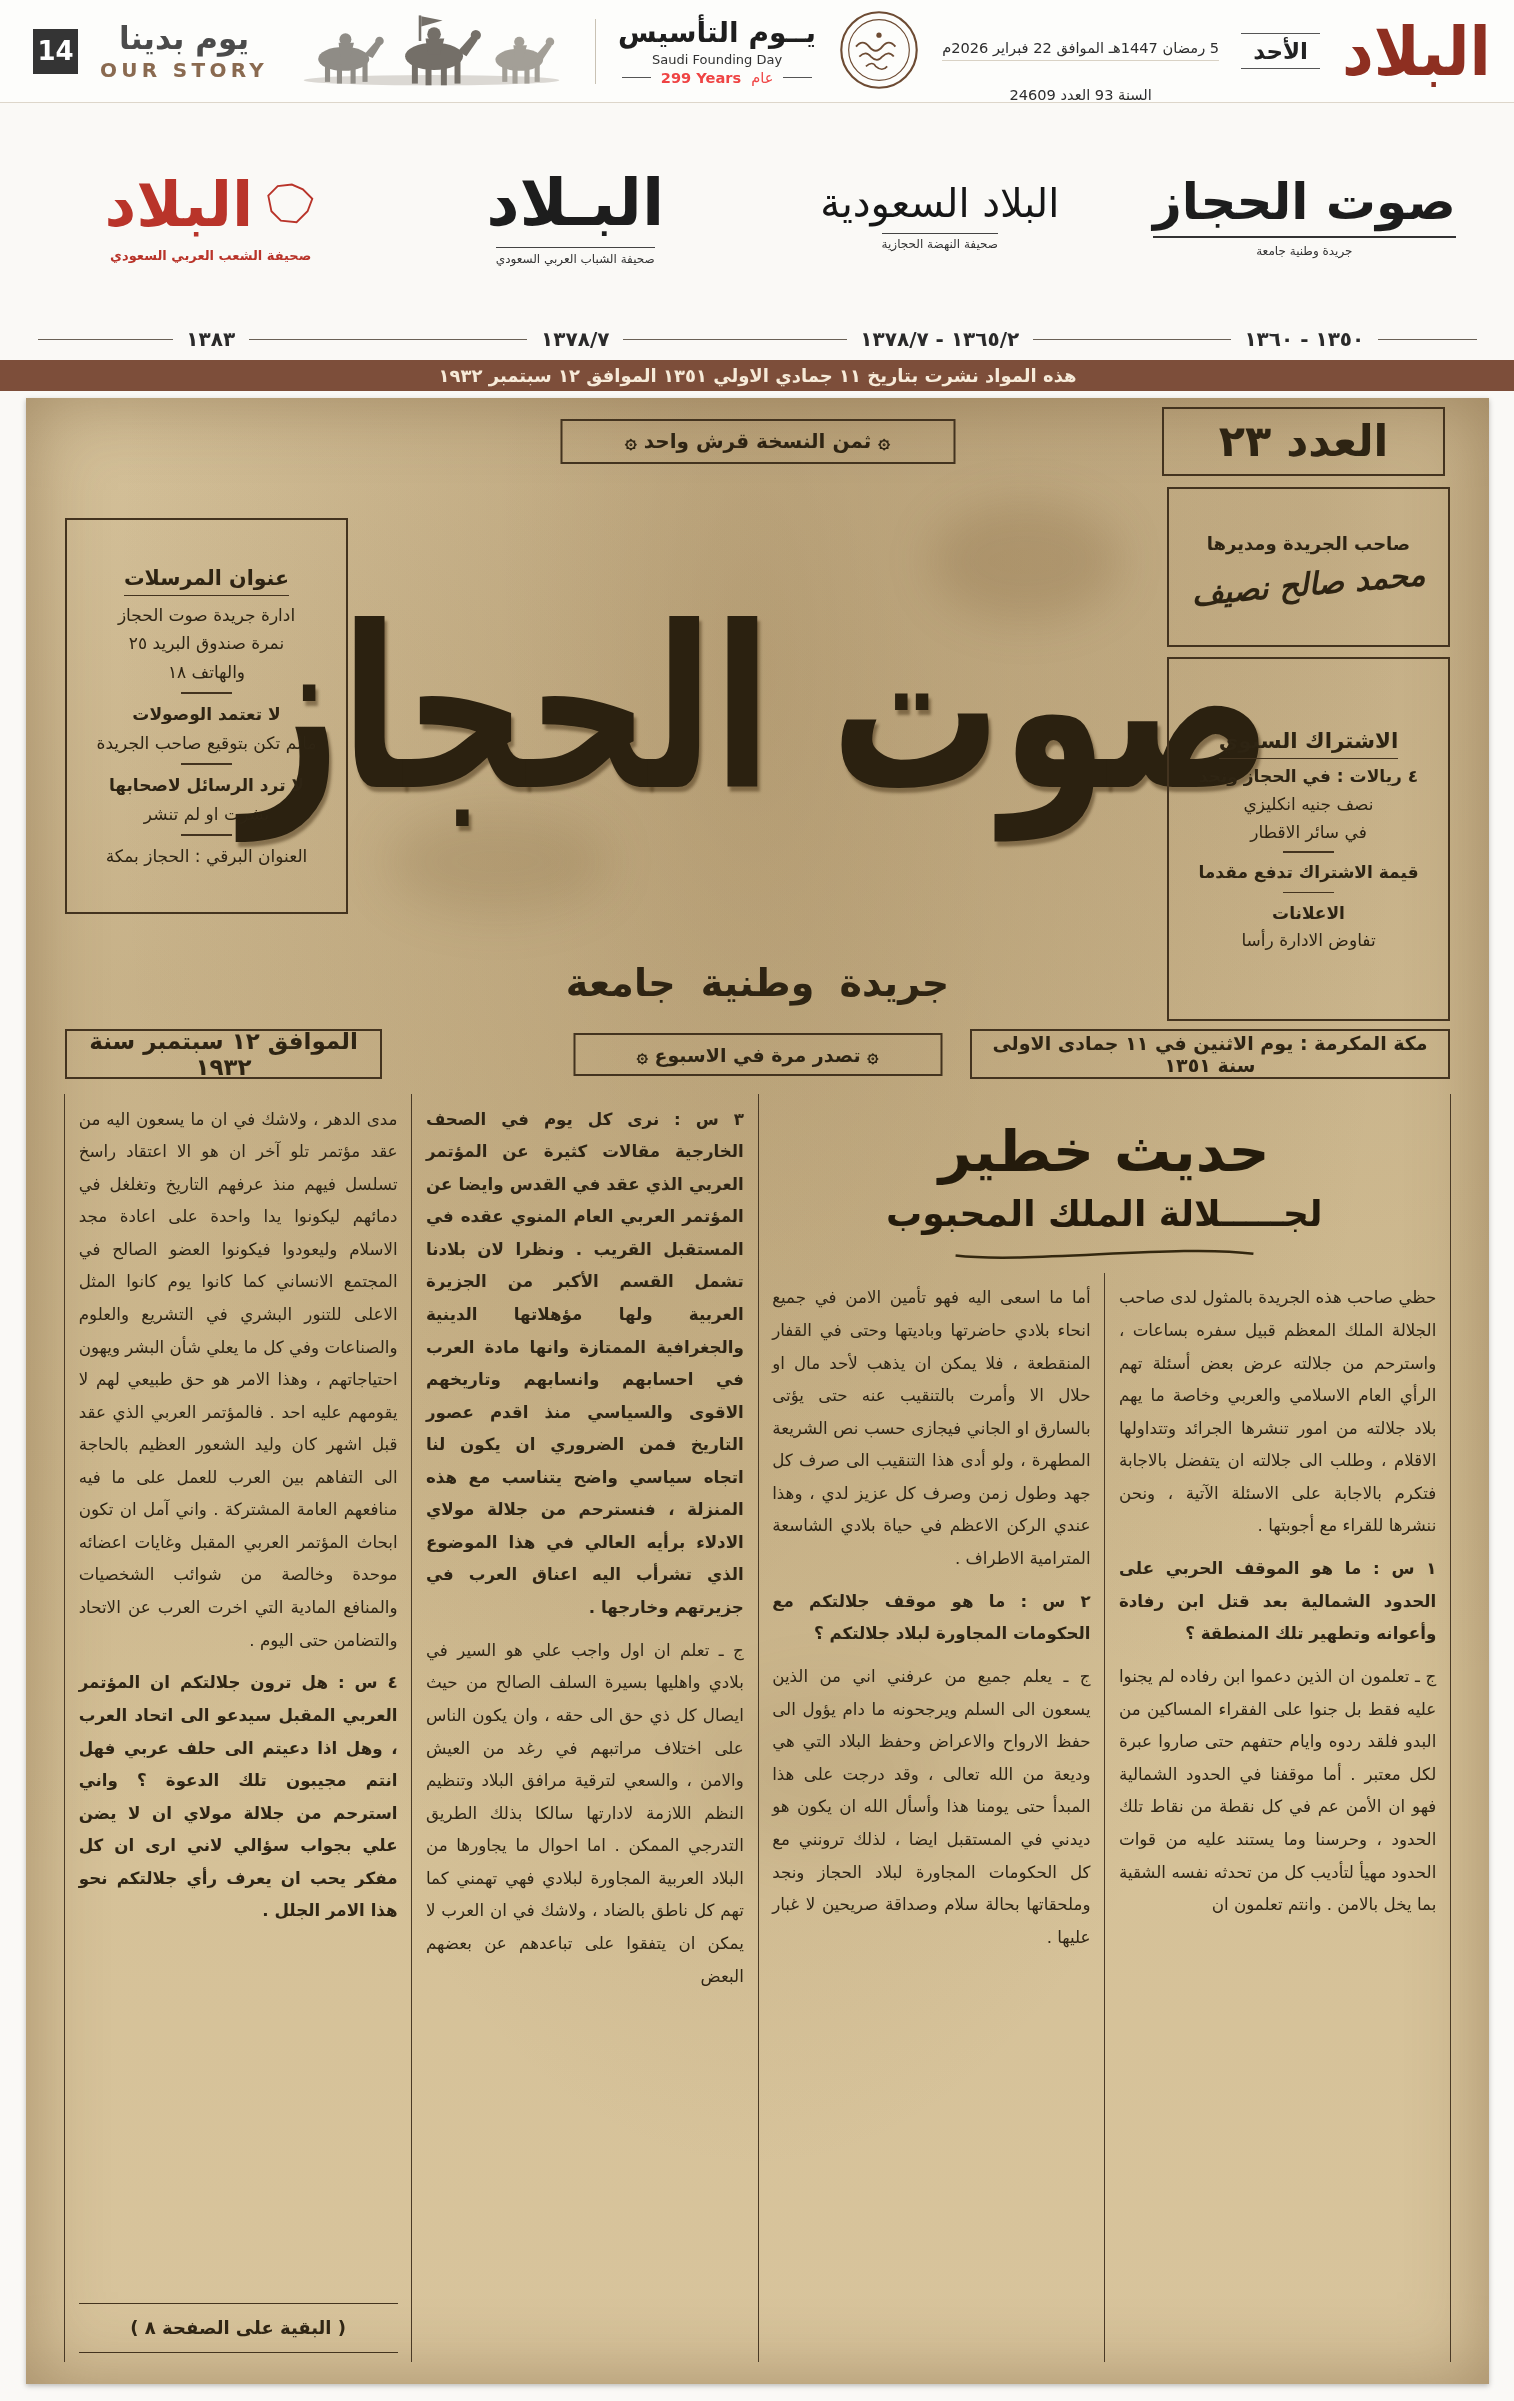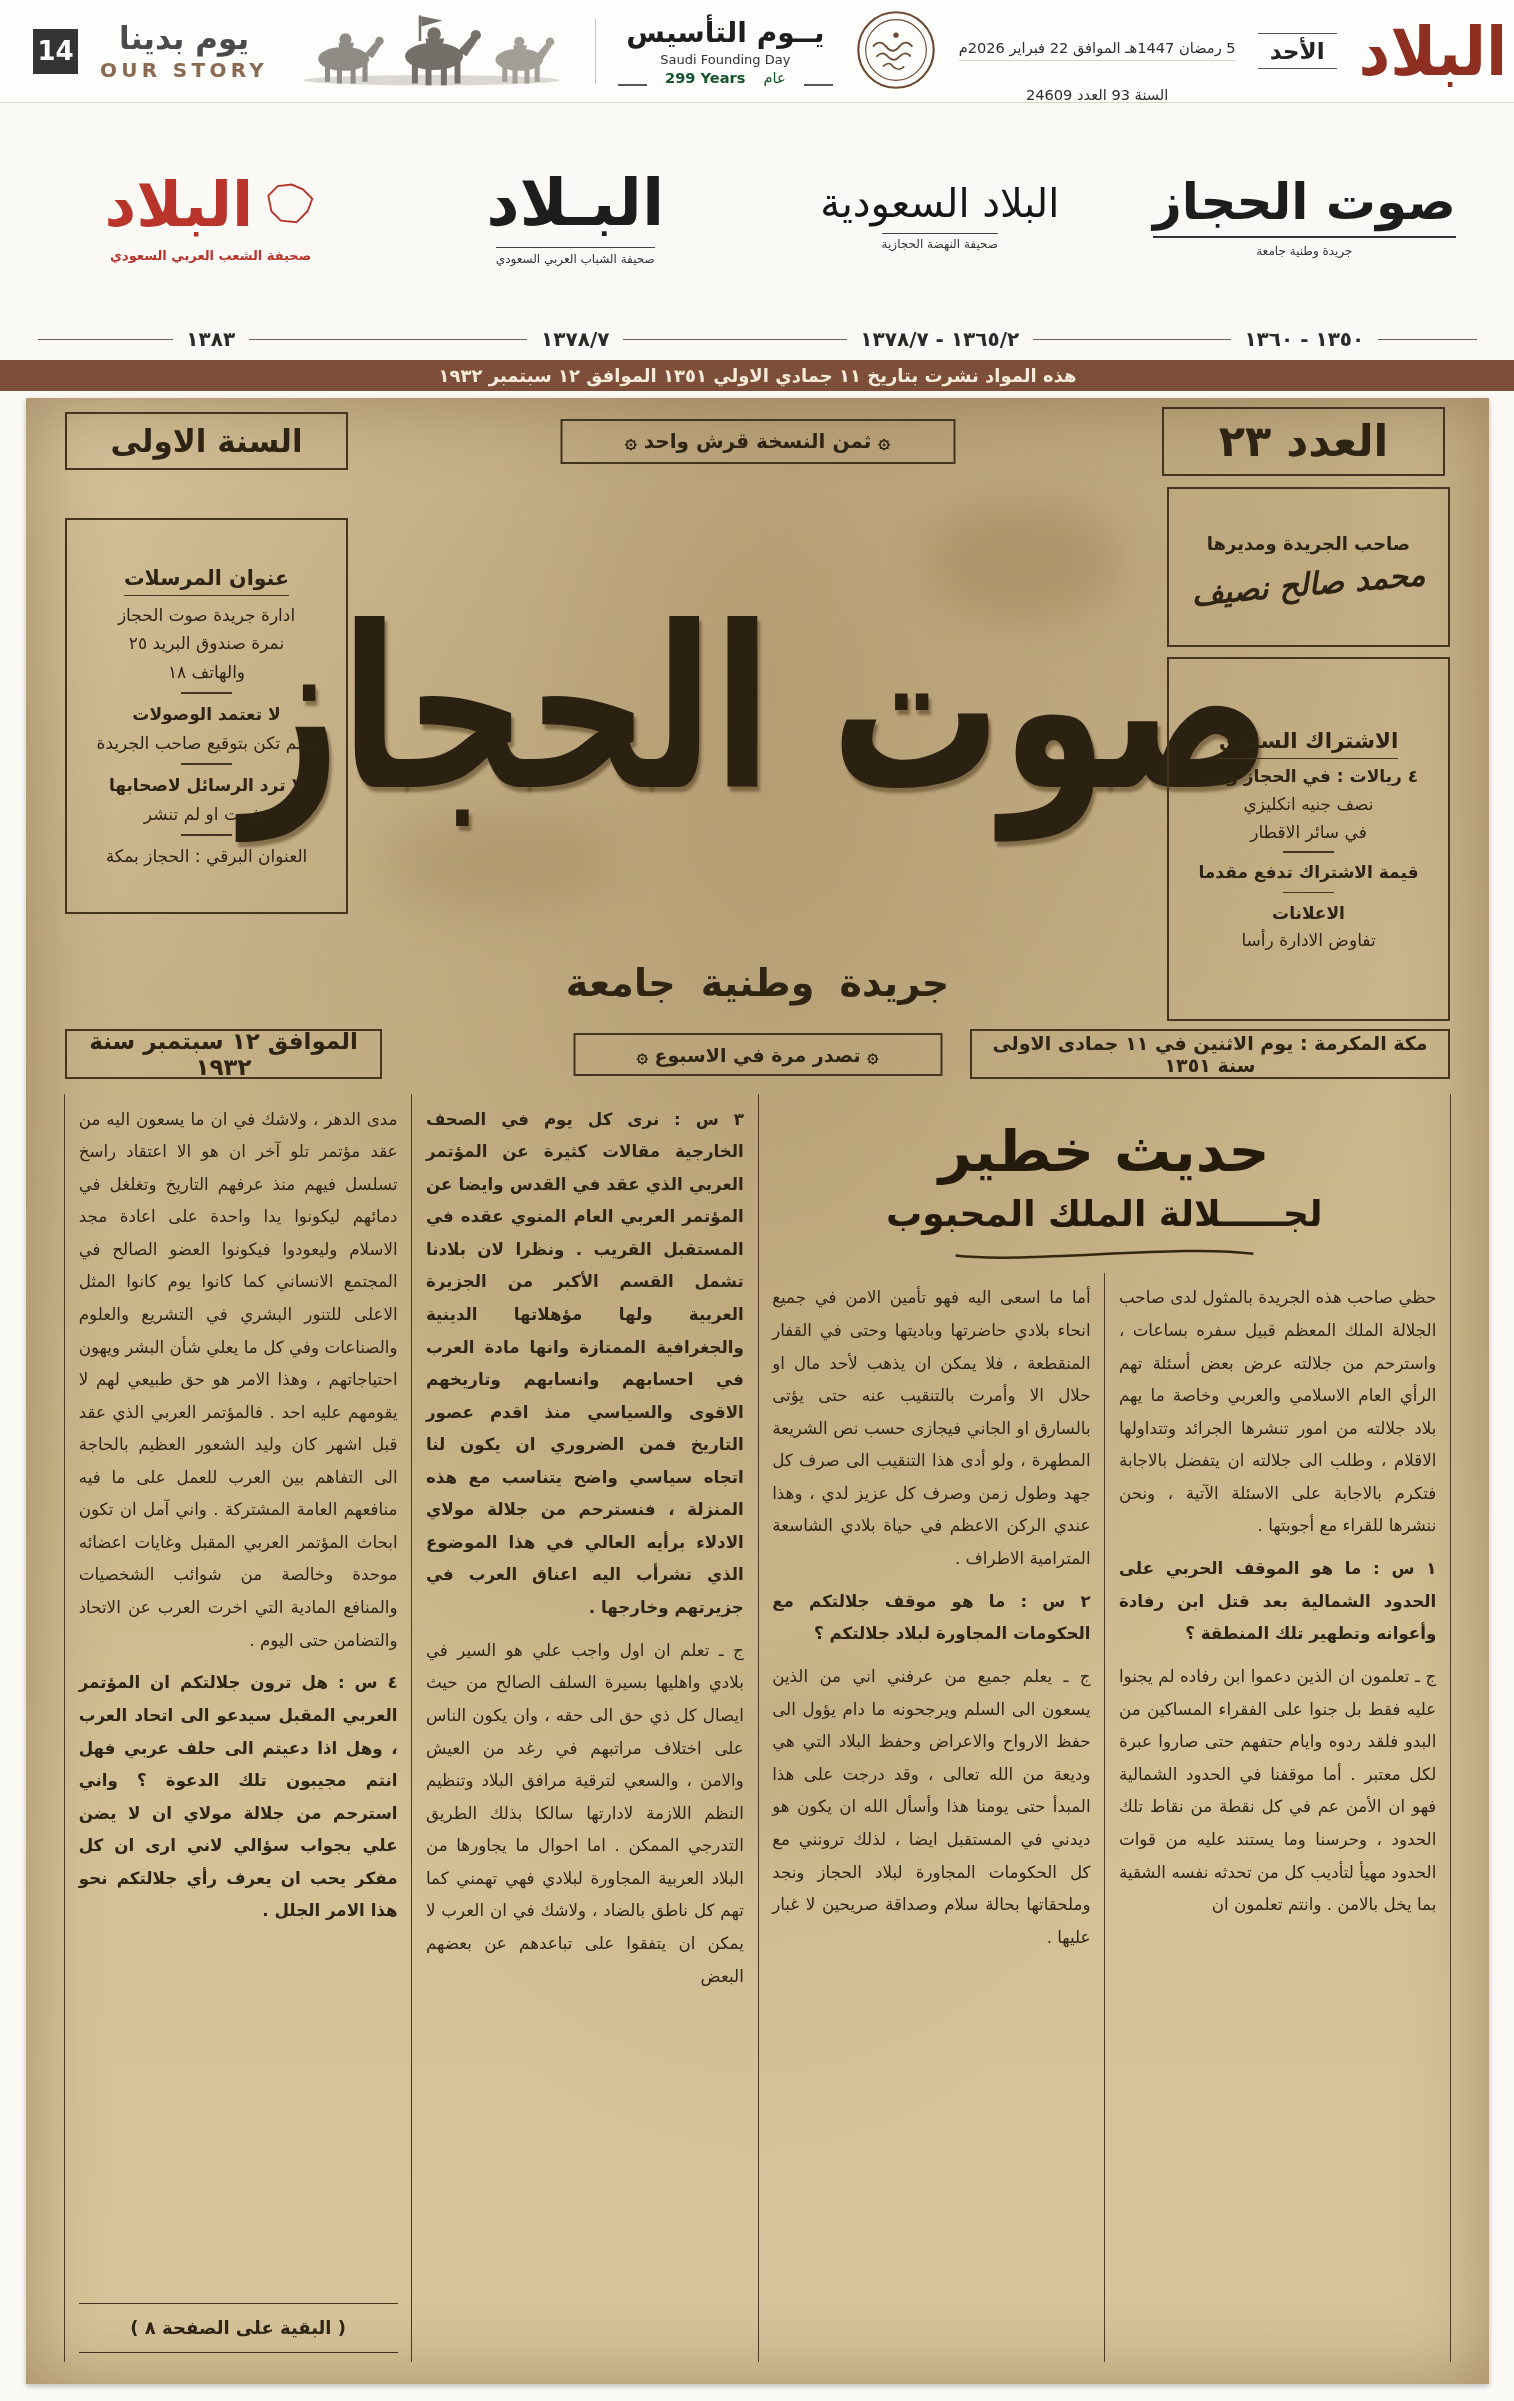--- a/index.html
+++ b/index.html
@@ -30,21 +30,21 @@
     font-size:26px;font-weight:bold;flex:0 0 auto;
   }
   .section-block{display:flex;flex-direction:column;align-items:center;gap:1.7px;flex:0 0 auto;}
   .section-ar{font-size:31px;font-weight:bold;color:#4b4b4b;}
   .section-en{font-size:20px;font-weight:bold;color:#8a6a50;letter-spacing:4.3px;}
   .horsemen{flex:0 0 auto;}
   .vline{width:0.9px;height:65px;background:#c9c2b4;flex:0 0 auto;}
   .founding-block{display:flex;flex-direction:column;align-items:center;gap:2.6px;flex:0 0 auto;}
   .founding-ar{font-size:28px;font-weight:bold;color:#1e1e1e;}
   .founding-en{font-size:13px;color:#333;}
-  .years-line{display:flex;align-items:flex-end;gap:18px;font-size:14.6px;color:#14532d;}
+  .years-line{display:flex;align-items:center;gap:10px;font-size:14.6px;color:#ef4444;}
   .years-line .dash{display:inline-block;width:29px;height:1.7px;background:#555;}
   .years-en{font-weight:bold;}
   .seal{flex:0 0 auto;}
   .dates-block{display:flex;flex-direction:column;gap:25px;text-align:center;direction:rtl;flex:0 0 auto;margin-top:40px;}
   .dates-block .dline{font-size:14.6px;color:#2d2d2d;border-bottom:0.9px solid #d9d2c5;padding-bottom:4.3px;}
   .dates-block .dline:last-child{border-bottom:none;padding-bottom:0;}
   .weekday{
     font-size:23px;font-weight:bold;color:#222;
     border-top:1.7px solid #555;border-bottom:1.7px solid #555;
     padding:4.3px 12px;flex:0 0 auto;
@@ -298,21 +298,20 @@
 
 <div class="banner">هذه المواد نشرت بتاريخ ١١ جمادي الاولي ١٣٥١ الموافق ١٢ سبتمبر ١٩٣٢</div>
 
 <main class="paper">
   <div class="stain stain1"></div>
   <div class="stain stain2"></div>
   <div class="stain stain3"></div>
 
   <div class="pbox box-issue">العدد ٢٣</div>
   <div class="pbox box-price">۞ ثمن النسخة قرش واحد ۞</div>
-  <div class="pbox box-year">السنة الاولى</div>
 
   <div class="callig">صوت الحجاز</div>
   <div class="tagline">جريدة وطنية جامعة</div>
 
   <div class="pbox box-owner">
     <div class="owner-line">صاحب الجريدة ومديرها</div>
     <div class="owner-sig">محمد صالح نصيف</div>
   </div>
 
   <div class="pbox box-sub">

